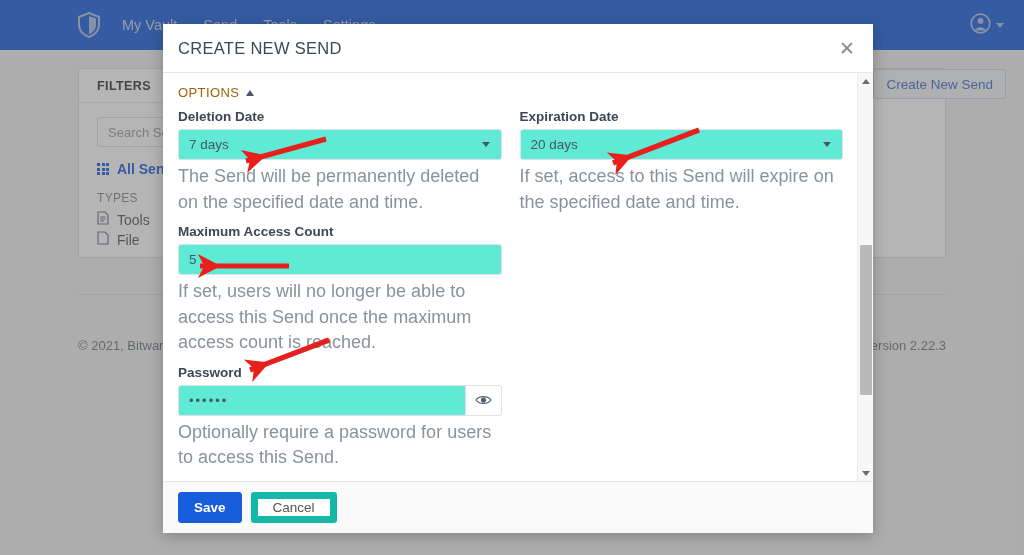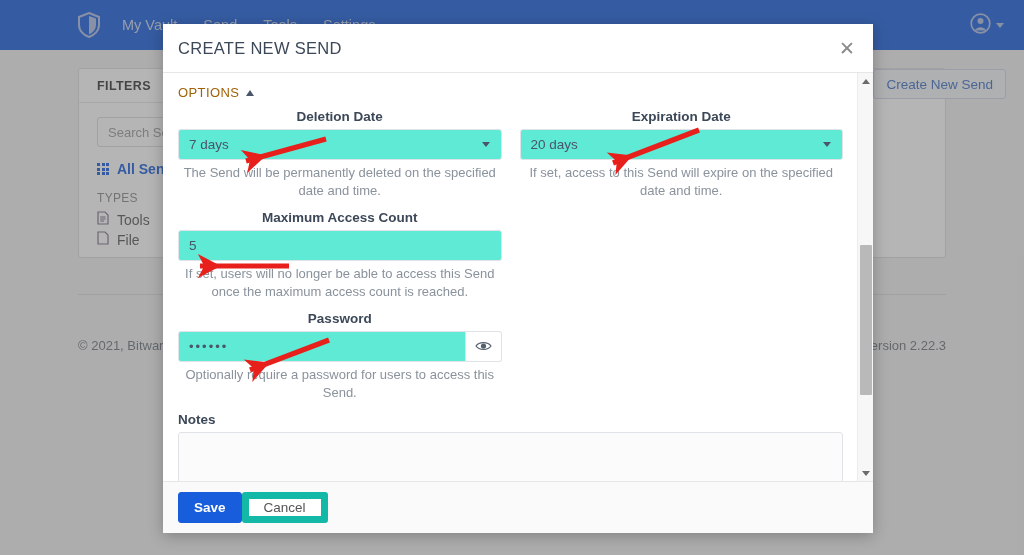--- a/index.html
+++ b/index.html
@@ -165,21 +165,21 @@
     font-size: 13px; color: #a16207; letter-spacing: .4px;
     margin-bottom: 9px;
   }
   .tri-up-sm {
     width: 0; height: 0; border-left: 4.5px solid transparent;
     border-right: 4.5px solid transparent; border-bottom: 6px solid #4a5568;
   }
 
   .row { display: flex; gap: 18px; }
   .col { flex: 1 1 0; min-width: 0; }
-  .col.half { max-width: 325px; text-align: center; }
+  .col.half { max-width: 325px; }
 
   .field-label {
     font-size: 13.5px; font-weight: bold; color: #3c4858;
     margin-bottom: 5px;
   }
   .control {
     width: 100%; height: 31px;
     border: 1px solid #dfe3e8; border-radius: 3px;
     background: #5eead4;
     font-family: "Liberation Sans", sans-serif;
@@ -189,21 +189,21 @@
     position: relative;
   }
   .control.select::after {
     content: ""; position: absolute; right: 11px; top: 12px;
     width: 0; height: 0;
     border-left: 4.5px solid transparent;
     border-right: 4.5px solid transparent;
     border-top: 5.5px solid #4a5568;
   }
   .help-text {
-    font-size: 13px; color: #8a929c; line-height: 1.42;
+    font-size: 18px; color: #8a929c; line-height: 1.42;
     margin-top: 4px;
   }
   .mt-block { margin-top: 9px; }
 
   .input-group { display: flex; width: 100%; }
   .input-group .control { border-radius: 3px 0 0 3px; }
   .pw-toggle {
     width: 38px; height: 31px;
     border: 1px solid #dfe3e8; border-left: none; border-radius: 0 3px 3px 0;
     background: #ffffff; cursor: pointer;
@@ -213,21 +213,21 @@
 
   #notes-area {
     width: 100%; height: 56px;
     border: 1px solid #dfe3e8; border-radius: 3px; background: #fbfbfc;
     margin-top: 5px;
   }
 
   #modal-footer {
     flex: 0 0 52px; height: 52px;
     border-top: 1px solid #e6e6e6; background: #fafafa;
-    display: flex; align-items: center; 
+    display: flex; align-items: center; gap: 9px;
     padding-left: 15px;
   }
   .btn {
     height: 31px; padding: 0 15px; border-radius: 3px;
     font-size: 13.5px; font-family: "Liberation Sans", sans-serif;
     cursor: pointer; display: flex; align-items: center;
   }
   .btn-primary { background: #175ddc; border: 1px solid #175ddc; color: #fff; font-weight: bold; }
   .btn-secondary { background: #fff; border: 7px solid #14b8a6; color: #555; }
 

